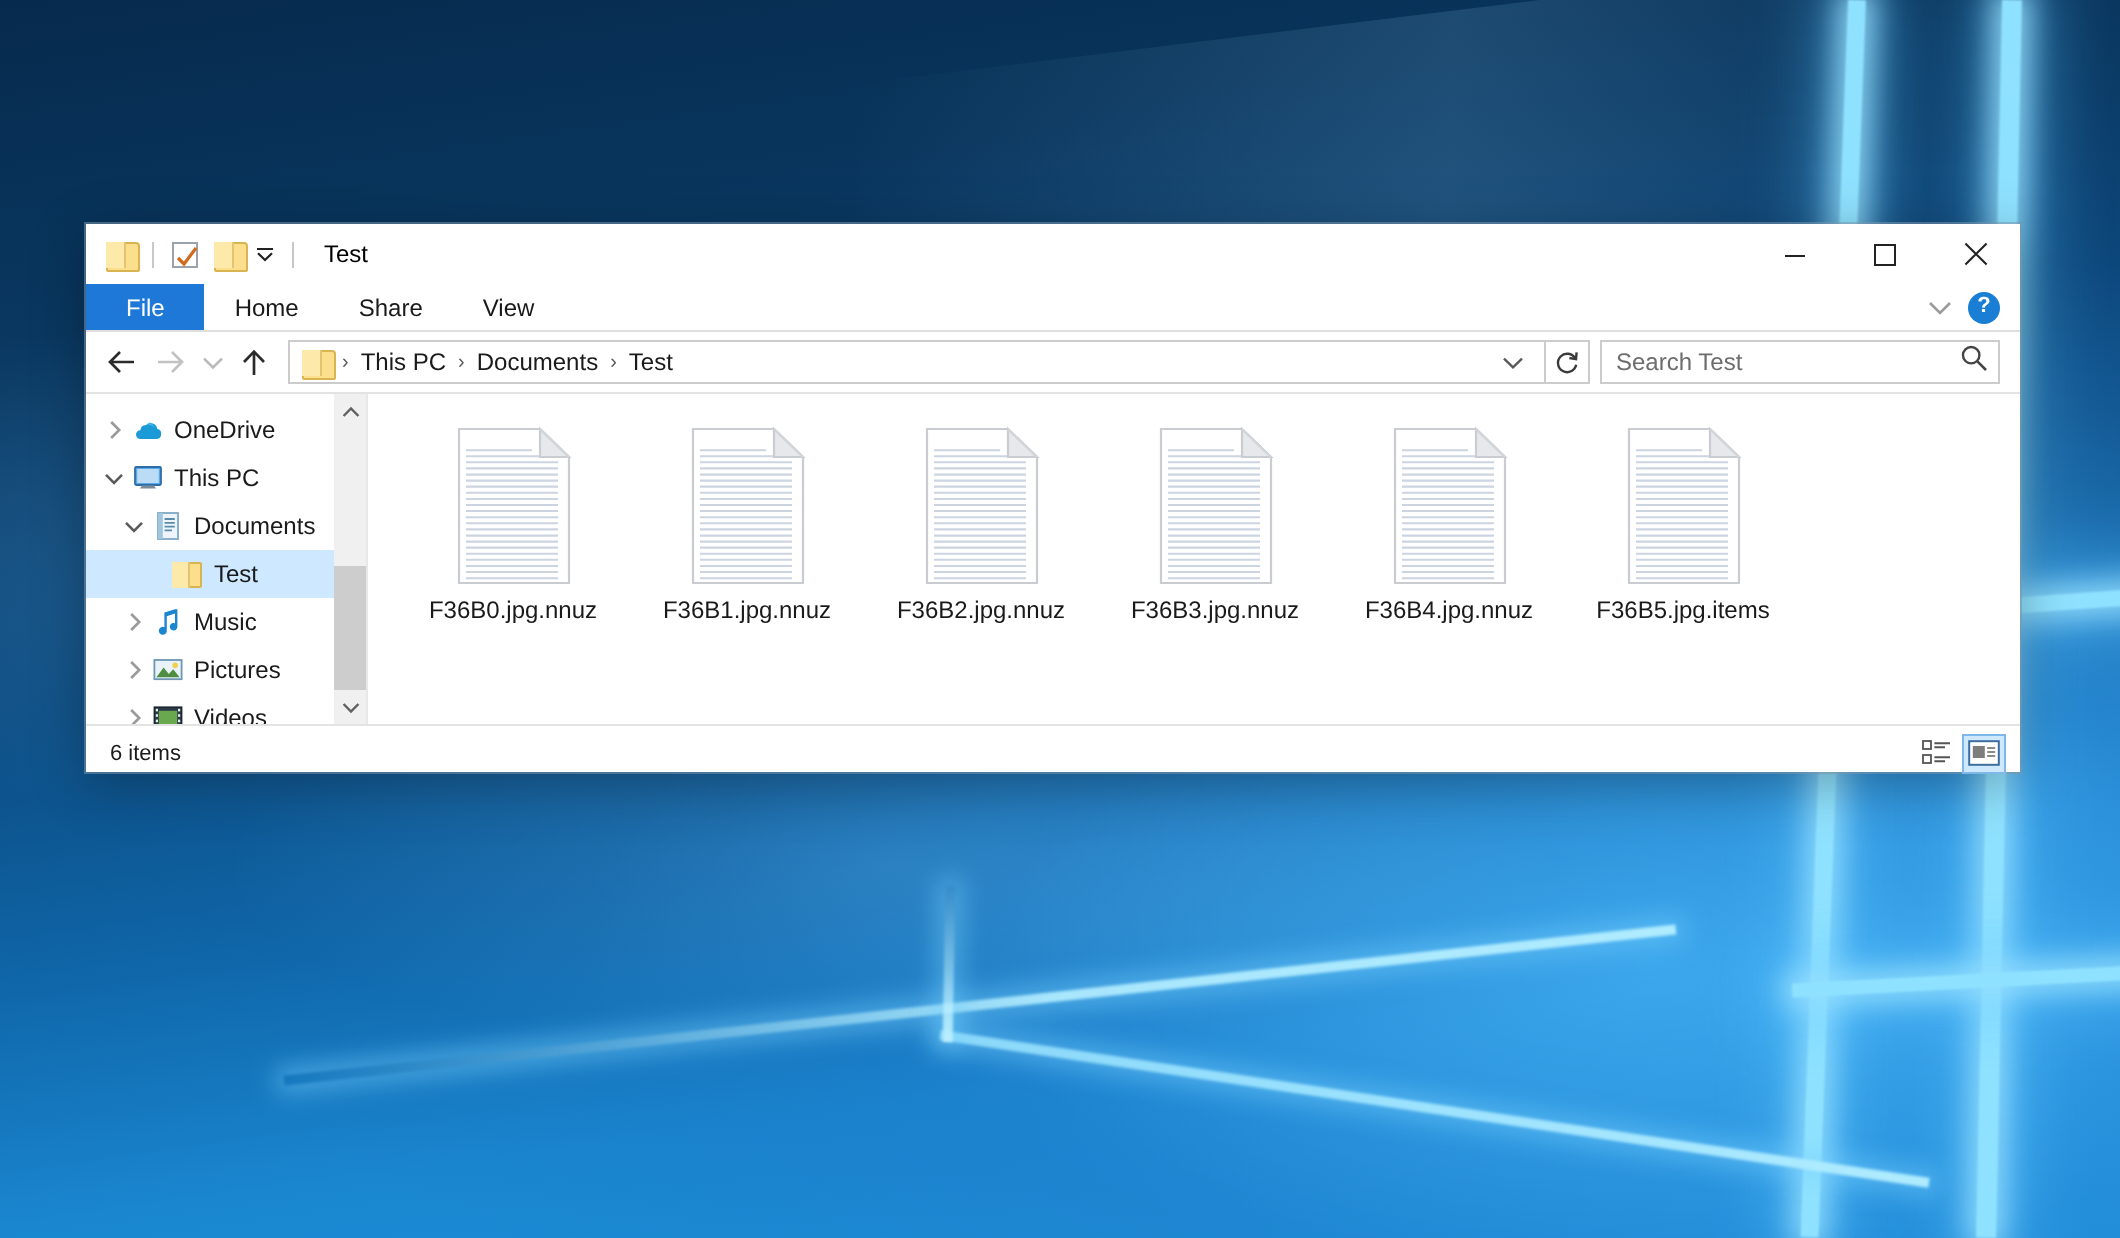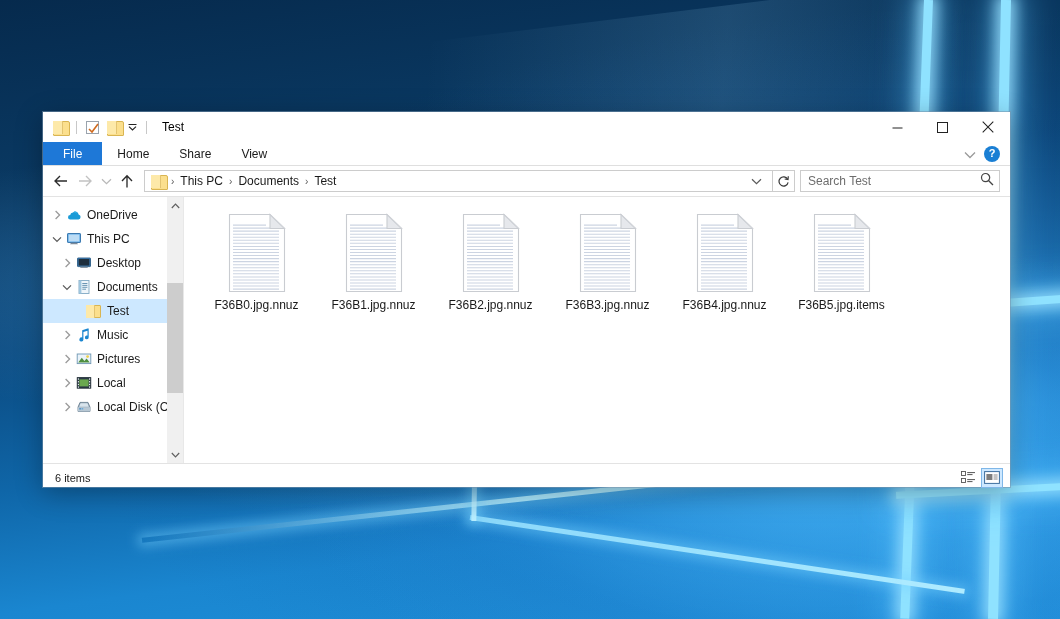--- a/index.html
+++ b/index.html
@@ -50,21 +50,21 @@
     box-shadow: 0 0 12px 4px rgba(120,210,255,0.45);
   }
   #ray-topsweep {
     position: absolute; left: 0px; top: 30px; width: 1060px; height: 150px;
     background: linear-gradient(100deg, rgba(255,255,255,0) 40%, rgba(160,220,255,0.14) 68%, rgba(255,255,255,0) 90%);
     transform: rotate(-7deg);
   }
 
   
   #explorer-window {
-    position: absolute; left: 43px; top: 112px; width: 967px; height: 375px;
+    position: absolute; left: 43px; top: 112px; width: 967px; height: 274px;
     background: #ffffff;
     box-shadow: 0 0 0 1px rgba(120,150,175,0.55), 0 6px 26px rgba(0,0,0,0.30);
     display: flex; flex-direction: column;
   }
 
   
   #title-bar { height: 30px; display: flex; align-items: center; background: #fff; padding-left: 9px; }
   .qat { display: flex; align-items: center; gap: 0px; }
   .folder-glyph { width: 15px; height: 13px; position: relative; display: inline-block; }
   .folder-glyph::before {
@@ -314,35 +314,20 @@
               <svg width="16" height="16" viewBox="0 0 16 16">
                 <rect x="1.5" y="2.5" width="13" height="9" rx="0.6" fill="#5aa9e6" stroke="#2e6ea8" stroke-width="0.9"></rect>
                 <rect x="2.6" y="3.5" width="10.8" height="7" fill="#bcdcf5"></rect>
                 <path d="M4 13.3 H12 L11 11.8 H5 z" fill="#7c8a99"></path>
               </svg>
             </span>
             <span class="nav-label">This PC</span>
           </div>
           <div class="nav-item lvl1">
             <span class="nav-chev">
-              <svg width="7" height="10" viewBox="0 0 7 10">
-                <path d="M1.6 1 L5.6 5 L1.6 9" stroke="#9a9a9a" stroke-width="1.3" fill="none"></path>
-              </svg>
-            </span>
-            <span class="nav-ico">
-              <svg width="16" height="16" viewBox="0 0 16 16">
-                <rect x="1.5" y="3" width="13" height="8.6" rx="0.6" fill="#3f7fb8" stroke="#2b5c86" stroke-width="0.9"></rect>
-                <rect x="2.6" y="4" width="10.8" height="6.6" fill="#1f2f3d"></rect>
-                <path d="M4 13 H12 L11.2 11.8 H4.8 z" fill="#8a96a3"></path>
-              </svg>
-            </span>
-            <span class="nav-label">Desktop</span>
-          </div>
-          <div class="nav-item lvl1">
-            <span class="nav-chev">
               <svg width="10" height="7" viewBox="0 0 10 7">
                 <path d="M1 1.4 L5 5.4 L9 1.4" stroke="#5a5a5a" stroke-width="1.3" fill="none"></path>
               </svg>
             </span>
             <span class="nav-ico">
               <svg width="16" height="16" viewBox="0 0 16 16">
                 <rect x="3" y="1.5" width="10" height="13" fill="#eef5fa" stroke="#7fa8c4" stroke-width="0.9"></rect>
                 <rect x="3" y="1.5" width="2.4" height="13" fill="#9fc6de"></rect>
                 <path d="M6.3 4.5 H11.4 M6.3 6.4 H11.4 M6.3 8.3 H11.4 M6.3 10.2 H10" stroke="#5b8bab" stroke-width="0.9"></path>
               </svg>
@@ -402,21 +387,21 @@
                   <rect x="1.9" y="6.1" width="1.1" height="1.3"></rect>
                   <rect x="1.9" y="8.8" width="1.1" height="1.3"></rect>
                   <rect x="1.9" y="11.4" width="1.1" height="1.3"></rect>
                   <rect x="13" y="3.4" width="1.1" height="1.3"></rect>
                   <rect x="13" y="6.1" width="1.1" height="1.3"></rect>
                   <rect x="13" y="8.8" width="1.1" height="1.3"></rect>
                   <rect x="13" y="11.4" width="1.1" height="1.3"></rect>
                 </g>
               </svg>
             </span>
-            <span class="nav-label">Local</span>
+            <span class="nav-label">Videos</span>
           </div>
           <div class="nav-item lvl1">
             <span class="nav-chev">
               <svg width="7" height="10" viewBox="0 0 7 10">
                 <path d="M1.6 1 L5.6 5 L1.6 9" stroke="#9a9a9a" stroke-width="1.3" fill="none"></path>
               </svg>
             </span>
             <span class="nav-ico">
               <svg width="16" height="16" viewBox="0 0 16 16">
                 <path d="M2 8.2 L4 3.4 H12 L14 8.2 V12.4 H2 z" fill="#8fa3b3" stroke="#5f7689" stroke-width="0.8"></path>

